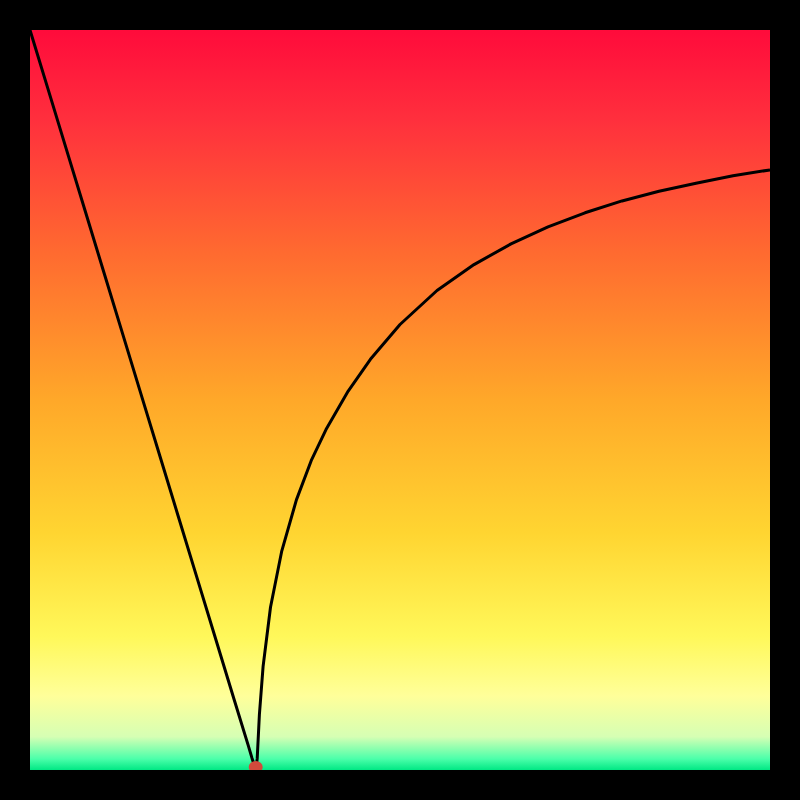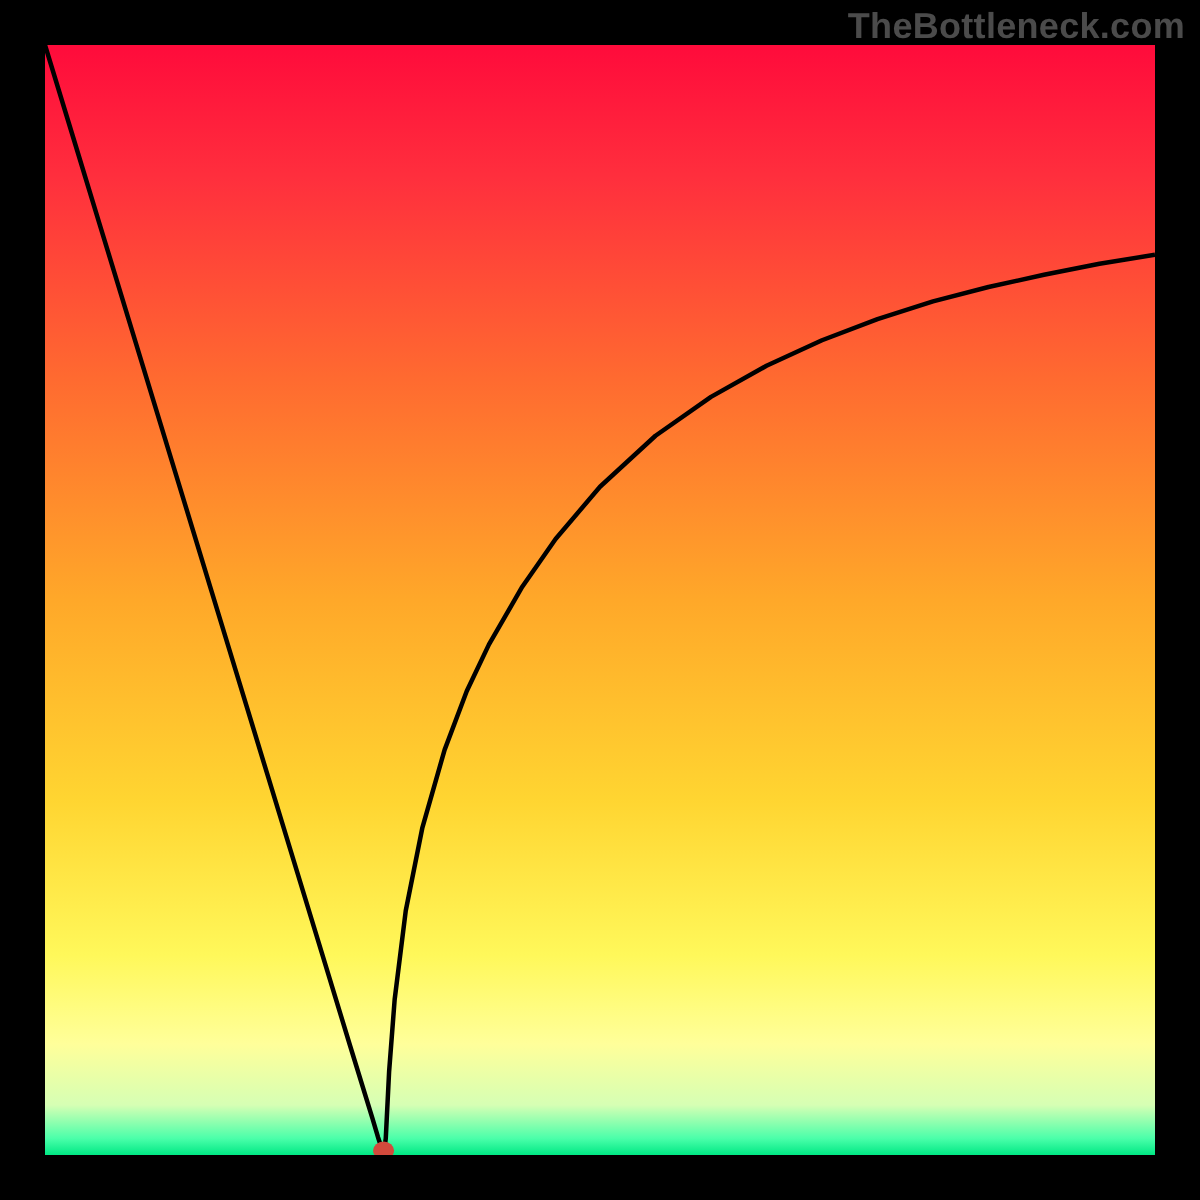--- a/index.html
+++ b/index.html
@@ -32,21 +32,20 @@
     font-size: 24px;
     font-weight: 600;
     letter-spacing: 0.2px;
     user-select: none;
   }
 </style>
 </head>
 <body>
 
 <div class="frame">
-  <div class="watermark">TheBottleneck.com</div>
   <svg class="plot" viewBox="0 0 740 740" preserveAspectRatio="none">
     <defs>
       <linearGradient id="bg-grad" x1="0" y1="0" x2="0" y2="1">
           <stop offset="0%" stop-color="#ff0b3b"></stop>
           <stop offset="12%" stop-color="#ff2f3d"></stop>
           <stop offset="30%" stop-color="#ff6a30"></stop>
           <stop offset="50%" stop-color="#ffa829"></stop>
           <stop offset="68%" stop-color="#ffd531"></stop>
           <stop offset="82%" stop-color="#fff85a"></stop>
           <stop offset="90%" stop-color="#ffff9a"></stop>

